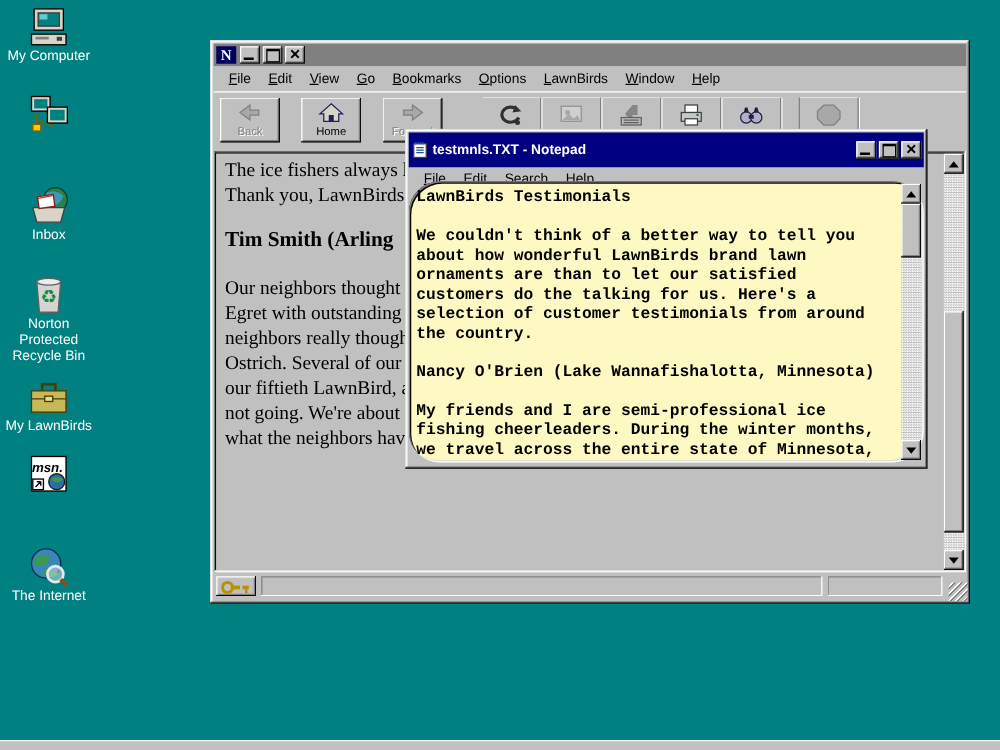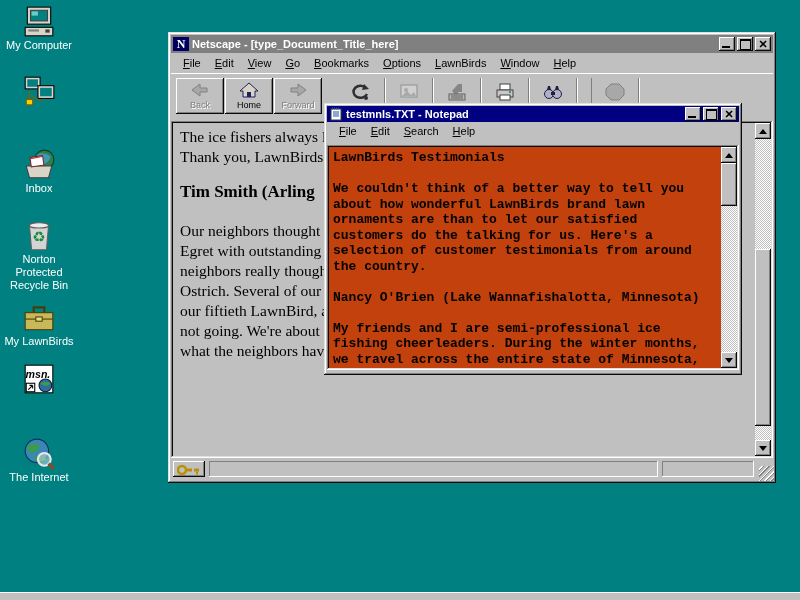--- a/index.html
+++ b/index.html
@@ -39,21 +39,21 @@
   .menubar { display:flex; align-items:center; height:20px; padding-left:5px;
              font-size:11px; background:#c0c0c0; }
   .menu-item { display:inline-block; padding:2px 7px; }
   .menu-item::first-letter { text-decoration:underline; }
 
   
   #netscape { left:168px; top:32px; width:608px; height:451px; }
   .ns-logo { width:16px; height:14px; background:#000060; color:#fff; font-weight:bold;
              font-family:"Liberation Serif",serif; font-size:12px; line-height:14px; text-align:center; }
   .ns-toolbar { height:47px; border-top:1px solid #ffffff; display:flex; padding:4px 0 0 5px; }
-  .ns-btn { width:48px; height:36px; margin-right:1px; display:flex; flex-direction:column;
+  .ns-btn { width:48px; height:36px; margin-right:17px; display:flex; flex-direction:column;
             align-items:center; justify-content:flex-start; padding-top:3px; }
   .ns-btn .cap { font-size:9px; margin-top:1px; }
   .ns-btn .cap.dis { color:#808080; text-shadow:1px 1px 0 #ffffff; }
   .ns-sep-cell { width:48px; height:40px; display:flex; justify-content:center; padding-top:4px;
                  border-right:1px solid #808080; box-shadow:1px 0 0 #ffffff; }
   .ns-content-wrap { position:absolute; left:3px; right:3px; top:89px; bottom:25px;
              background:#c0c0c0;
              box-shadow: inset -1px -1px 0 #ffffff, inset 1px 1px 0 #808080,
                          inset -2px -2px 0 #dfdfdf, inset 2px 2px 0 #0a0a0a; }
   .ns-page { position:absolute; left:2px; top:2px; right:18px; bottom:2px; overflow:hidden;
@@ -73,23 +73,23 @@
                display:flex; align-items:center; gap:4px; padding:2px 2px; background:#c0c0c0; }
   .key-panel { width:32px; height:16px; display:flex; align-items:center; justify-content:center; }
   .status-field { height:16px; }
   .grip { position:absolute; right:2px; bottom:2px; width:15px; height:15px;
           background:repeating-linear-gradient(135deg,#c0c0c0 0 2px,#ffffff 2px 3px,#808080 3px 4px); }
 
   
   #notepad { left:324px; top:103px; width:418px; height:272px; }
   .np-icon { width:14px; height:14px; }
   .np-textarea { position:absolute; left:3px; right:3px; top:42px; bottom:5px;
-                 background:#c2410c;
+                 background:#fef9c3;
                  box-shadow: inset -1px -1px 0 #ffffff, inset 1px 1px 0 #808080,
-                             inset -2px -2px 0 #dfdfdf, inset 2px 2px 0 #0a0a0a; }
+                             inset -2px -2px 0 #dfdfdf, inset 2px 2px 0 #0a0a0a; border-radius: 25px; }
   .np-text { position:absolute; left:2px; top:2px; right:18px; bottom:2px; overflow:hidden;
              font-family:"Liberation Mono", monospace; font-weight:bold; font-size:13px;
              line-height:15.5px; white-space:pre; padding:3px 0 0 4px; color:#000; }
 
   
   #taskbar { position:absolute; left:0; right:0; bottom:0; height:8px;
              background:#c0c0c0; border-top:1px solid #ffffff; }
 </style>
 </head>
 <body>
@@ -167,21 +167,20 @@
     <circle cx="21" cy="21" r="6" fill="#cfe4ef" fill-opacity="0.5" stroke="#e8e8e8" stroke-width="2"></circle>
     <line x1="25" y1="25" x2="30" y2="30" stroke="#8a4a20" stroke-width="3"></line>
   </svg>
   <div class="lbl">The Internet</div>
 </div>
 
 <div id="netscape" class="window raised">
   <div style="padding:3px 3px 0 3px;">
     <div class="titlebar inactive">
       <div class="ns-logo">N</div>
-      <div class="t-text">Netscape - [type_Document_Title_here]</div>
       <div class="tb-btns">
         <div class="tb-btn btn3d glyph-min"></div>
         <div class="tb-btn btn3d glyph-max"></div>
         <div class="tb-btn btn3d glyph-close">✕</div>
       </div>
     </div>
     <div class="menubar">
       <span class="menu-item">File</span>
       <span class="menu-item">Edit</span>
       <span class="menu-item">View</span>
@@ -296,21 +295,21 @@
     </div>
     <div class="status-field sunken-flat" style="flex:1"></div>
     <div class="status-field sunken-flat" style="width:92px"></div>
     <div style="width:13px"></div>
   </div>
   <div class="grip"></div>
 </div>
 
 <div id="notepad" class="window raised">
   <div style="padding:3px 3px 0 3px;">
-    <div class="titlebar active" style="height:16px">
+    <div class="titlebar active" style="height:28px">
       <svg class="np-icon" viewBox="0 0 14 14">
         <rect x="2" y="2" width="10" height="11" fill="#ffffff" stroke="#404040"></rect>
         <line x1="3" y1="1.5" x2="11" y2="1.5" stroke="#2050a0" stroke-width="2" stroke-dasharray="1 1"></line>
         <line x1="4" y1="5" x2="10" y2="5" stroke="#2050a0"></line>
         <line x1="4" y1="7" x2="10" y2="7" stroke="#2050a0"></line>
         <line x1="4" y1="9" x2="10" y2="9" stroke="#2050a0"></line>
       </svg>
       <div class="t-text">testmnls.TXT - Notepad</div>
       <div class="tb-btns">
         <div class="tb-btn btn3d glyph-min"></div>

